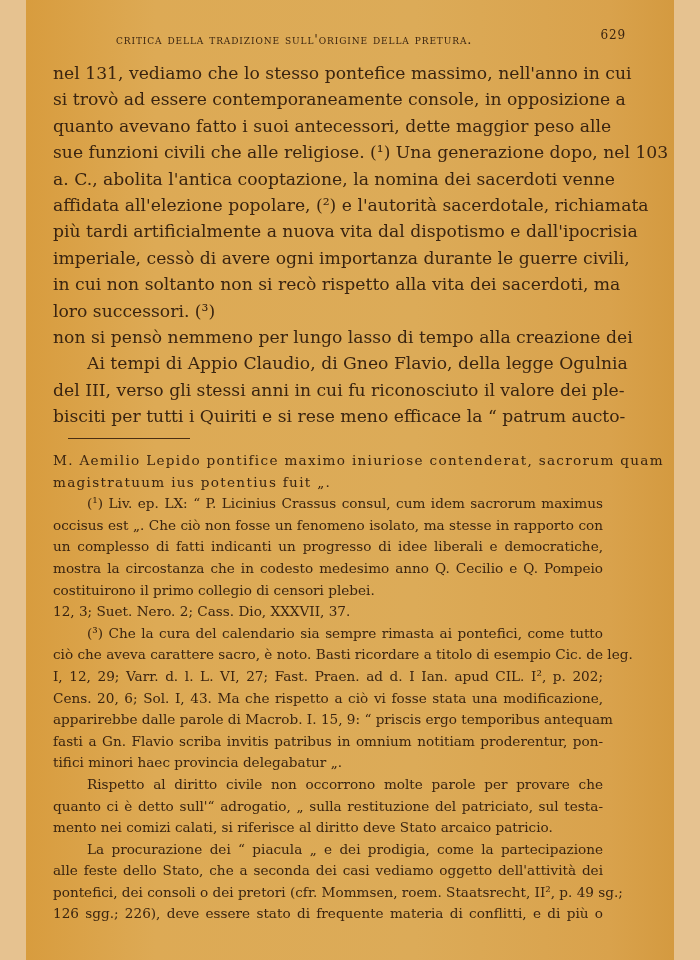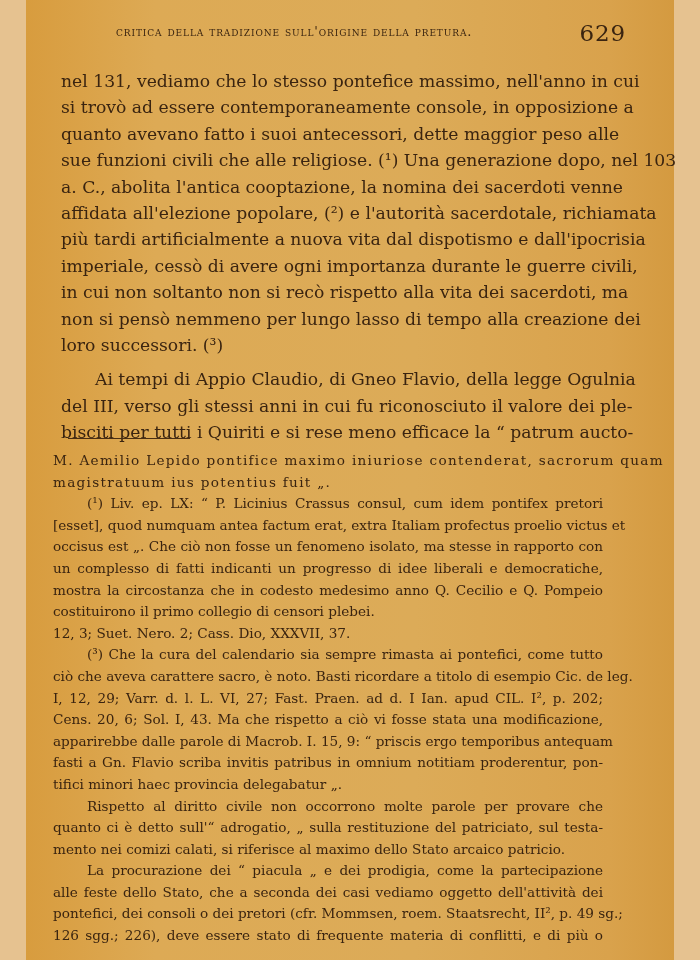--- a/index.html
+++ b/index.html
@@ -7,30 +7,30 @@
     width:700px; height:960px; overflow:hidden;
     background:#e6c290;
     font-family:"DejaVu Serif","Liberation Serif",serif;
     color:#3a2410;
   }
   .page {
     position:absolute; left:26px; top:0; width:648px; height:960px;
     background:linear-gradient(90deg,#d89c3e 0%,#ddaa55 20%,#dcab58 60%,#d9a24c 90%,#d49a40 100%);
   }
   .header {
-    position:absolute; left:90px; top:20px; width:510px; height:22px;
+    position:absolute; left:90px; top:28px; width:510px; height:22px;
     font-size:13px; letter-spacing:0.9px;
   }
   .header .title { position:absolute; left:0; top:4px; font-variant:small-caps; text-transform:lowercase; }
-  .header .num { position:absolute; right:0; top:0; font-size:23px; }
+  .header .num { position:absolute; right:0; top:0; font-size:12px; }
   .main {
     position:absolute; left:27px; top:60px; width:550px;
     font-size:17.2px; line-height:26.4px; text-align:justify;
   }
-  .main p { margin:8px; }
+  .main p { margin:0; }
   .rule {
     position:absolute; left:42px; top:438px; width:122px; height:0;
     border-top:1px solid #4a2e12;
   }
   .notes {
     position:absolute; left:27px; top:450px; width:550px;
     font-size:13.6px; line-height:21.6px; text-align:justify;
   }
   .notes p { margin:0; }
   .notes .spaced { letter-spacing:1.3px; }
@@ -51,61 +51,60 @@
     <p>
       <span class="line">nel 131, vediamo che lo stesso pontefice massimo, nell'anno in cui</span>
       <span class="line">si trovò ad essere contemporaneamente console, in opposizione a</span>
       <span class="line">quanto avevano fatto i suoi antecessori, dette maggior peso alle</span>
       <span class="line">sue funzioni civili che alle religiose. (¹) Una generazione dopo, nel 103</span>
       <span class="line">a. C., abolita l'antica cooptazione, la nomina dei sacerdoti venne</span>
       <span class="line">affidata all'elezione popolare, (²) e l'autorità sacerdotale, richiamata</span>
       <span class="line">più tardi artificialmente a nuova vita dal dispotismo e dall'ipocrisia</span>
       <span class="line">imperiale, cessò di avere ogni importanza durante le guerre civili,</span>
       <span class="line">in cui non soltanto non si recò rispetto alla vita dei sacerdoti, ma</span>
+      <span class="line last">loro successori. (³)</span>
       <span class="line">non si pensò nemmeno per lungo lasso di tempo alla creazione dei</span>
-      <span class="line last">loro successori. (³)</span>
     </p>
     <p>
       <span class="line" style="padding-left:34px;">Ai tempi di Appio Claudio, di Gneo Flavio, della legge Ogulnia</span>
       <span class="line">del III, verso gli stessi anni in cui fu riconosciuto il valore dei ple-</span>
       <span class="line">bisciti per tutti i Quiriti e si rese meno efficace la “ patrum aucto-</span>
     </p>
   </div>
 
   <div class="rule"></div>
 
   <div class="notes">
     <p class="spaced">
       <span class="line">M. Aemilio Lepido pontifice maximo iniuriose contenderat, sacrorum quam</span>
       <span class="line last">magistratuum ius potentius fuit „.</span>
     </p>
     <p>
-      <span class="line" style="padding-left:34px;">(¹) Liv. ep. LX: “ P. Licinius Crassus consul, cum idem pontifex pretori</span>
-      <span class="line">[esset], quod numquam antea factum erat, extra Italiam profectus proelio victus et</span>
+      <span class="line" style="padding-left:34px;">(¹) Liv. ep. LX: “ P. Licinius Crassus consul, cum idem sacrorum maximus</span>
       <span class="line">occisus est „. Che ciò non fosse un fenomeno isolato, ma stesse in rapporto con</span>
       <span class="line">un complesso di fatti indicanti un progresso di idee liberali e democratiche,</span>
       <span class="line">mostra la circostanza che in codesto medesimo anno Q. Cecilio e Q. Pompeio</span>
       <span class="line last">costituirono il primo collegio di censori plebei.</span>
     </p>
     <p>
       <span class="line last">12, 3; Suet. Nero. 2; Cass. Dio, XXXVII, 37.</span>
     </p>
     <p>
       <span class="line" style="padding-left:34px;">(³) Che la cura del calendario sia sempre rimasta ai pontefici, come tutto</span>
       <span class="line">ciò che aveva carattere sacro, è noto. Basti ricordare a titolo di esempio Cic. de leg.</span>
       <span class="line">I, 12, 29; Varr. d. l. L. VI, 27; Fast. Praen. ad d. I Ian. apud CIL. I², p. 202;</span>
       <span class="line">Cens. 20, 6; Sol. I, 43. Ma che rispetto a ciò vi fosse stata una modificazione,</span>
       <span class="line">apparirebbe dalle parole di Macrob. I. 15, 9: “ priscis ergo temporibus antequam</span>
       <span class="line">fasti a Gn. Flavio scriba invitis patribus in omnium notitiam proderentur, pon-</span>
       <span class="line last">tifici minori haec provincia delegabatur „.</span>
     </p>
     <p>
       <span class="line" style="padding-left:34px;">Rispetto al diritto civile non occorrono molte parole per provare che</span>
       <span class="line">quanto ci è detto sull'“ adrogatio, „ sulla restituzione del patriciato, sul testa-</span>
-      <span class="line last">mento nei comizi calati, si riferisce al maximo dello Stato arcaico patricio.</span>
+      <span class="line last">mento nei comizi calati, si riferisce al diritto deve Stato arcaico patricio.</span>
     </p>
     <p>
       <span class="line" style="padding-left:34px;">La procurazione dei “ piacula „ e dei prodigia, come la partecipazione</span>
       <span class="line">alle feste dello Stato, che a seconda dei casi vediamo oggetto dell'attività dei</span>
       <span class="line">pontefici, dei consoli o dei pretori (cfr. Mommsen, roem. Staatsrecht, II², p. 49 sg.;</span>
       <span class="line">126 sgg.; 226), deve essere stato di frequente materia di conflitti, e di più o</span>
 
     </p>
   </div>
 </div>

